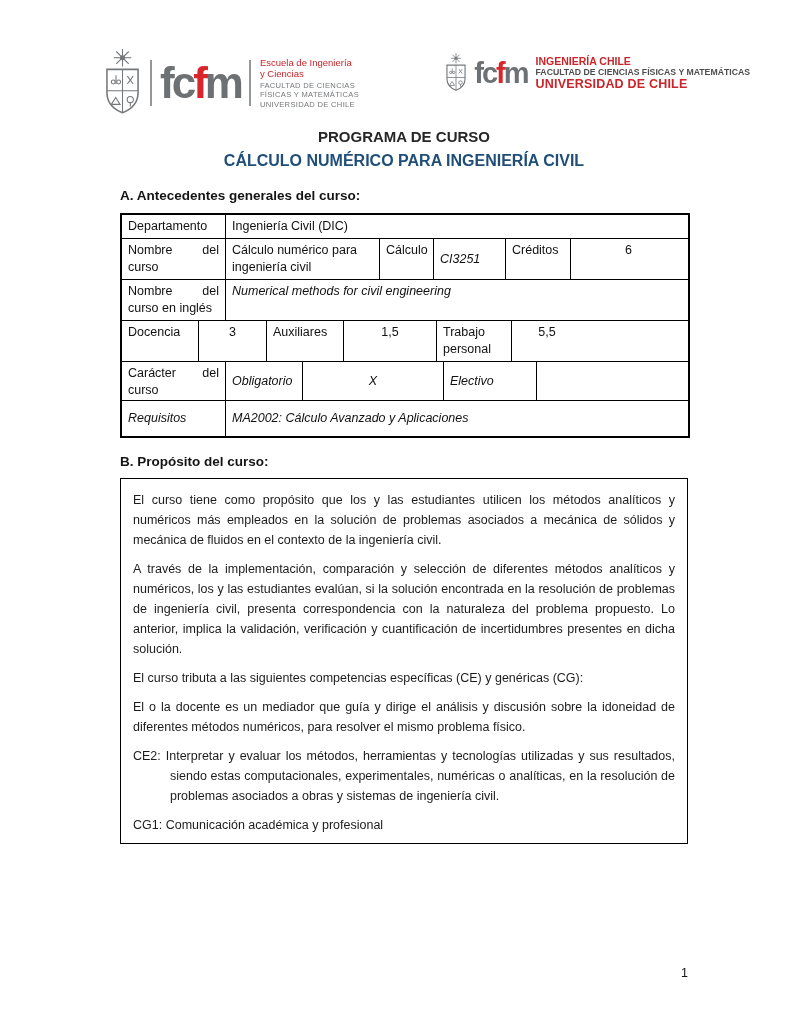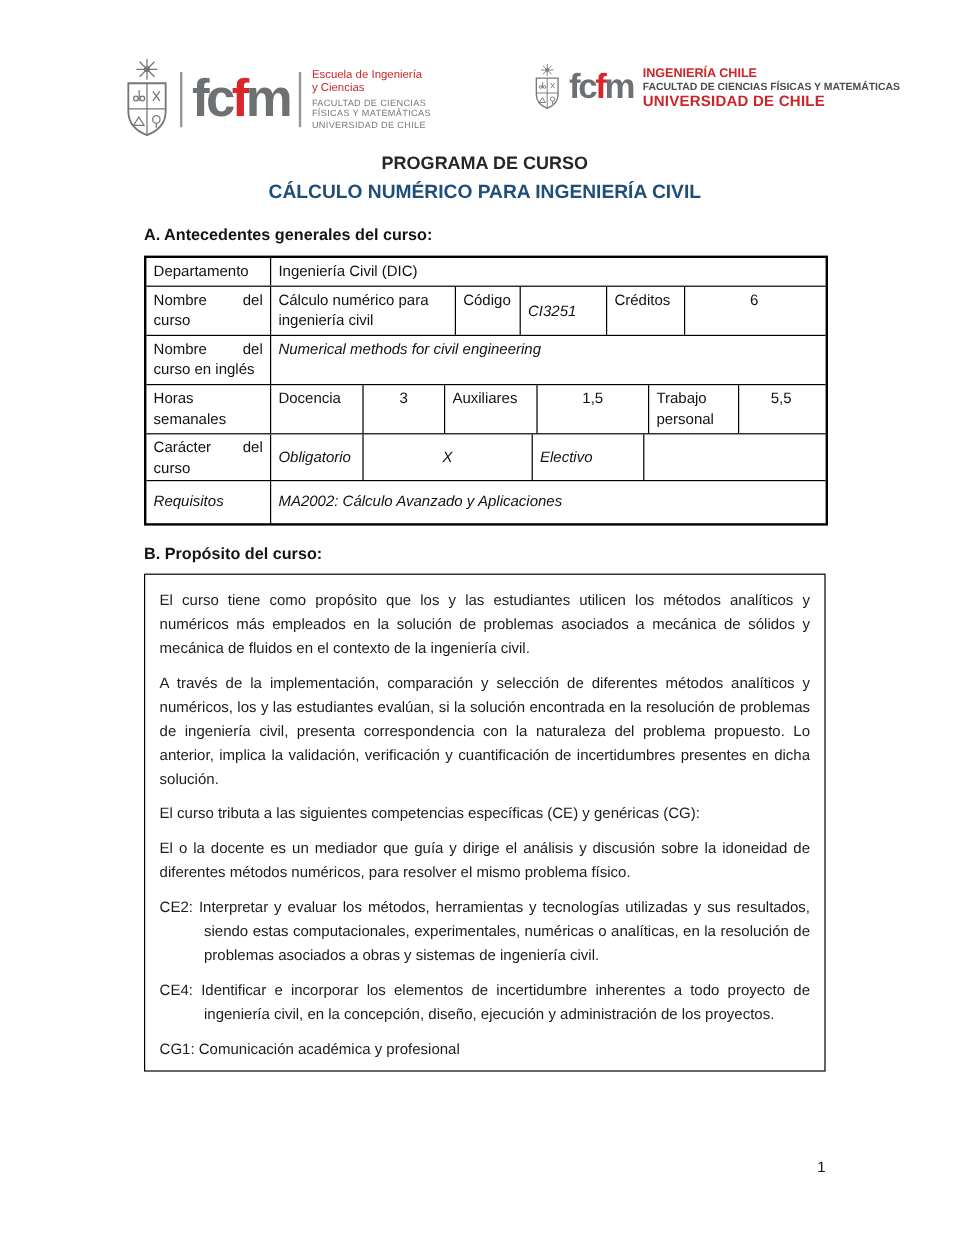--- a/index.html
+++ b/index.html
@@ -136,31 +136,30 @@
   <div class="heading heading-a">A. Antecedentes generales del curso:</div>
 
   <div class="info-table">
     <div class="t-row h22">
       <div class="t-cell label w104">Departamento</div>
       <div class="t-cell w460">Ingeniería Civil (DIC)</div>
     </div>
     <div class="t-row h40">
       <div class="t-cell label w104">Nombre del curso</div>
       <div class="t-cell w154">Cálculo numérico para ingeniería civil</div>
-      <div class="t-cell w54">Código</div>
+      <div class="t-cell w54">Cálculo</div>
       <div class="t-cell vm w72">CI3251</div>
       <div class="t-cell w65">Créditos</div>
       <div class="t-cell tc w115">6</div>
     </div>
     <div class="t-row h40">
       <div class="t-cell label w104">Nombre del curso en inglés</div>
       <div class="t-cell italic w460">Numerical methods for civil engineering</div>
     </div>
     <div class="t-row h40">
-      <div class="t-cell label w104">Horas semanales</div>
       <div class="t-cell w77">Docencia</div>
       <div class="t-cell tc w68">3</div>
       <div class="t-cell w77">Auxiliares</div>
       <div class="t-cell tc w93">1,5</div>
       <div class="t-cell w75">Trabajo personal</div>
       <div class="t-cell tc w70">5,5</div>
     </div>
     <div class="t-row h38">
       <div class="t-cell label w104">Carácter del curso</div>
       <div class="t-cell vm w77">Obligatorio</div>
@@ -175,19 +174,18 @@
   </div>
 
   <div class="heading heading-b">B. Propósito del curso:</div>
 
   <div class="proposito-box">
     <p>El curso tiene como propósito que los y las estudiantes utilicen los métodos analíticos y numéricos más empleados en la solución de problemas asociados a mecánica de sólidos y mecánica de fluidos en el contexto de la ingeniería civil.</p>
     <p>A través de la implementación, comparación y selección de diferentes métodos analíticos y numéricos, los y las estudiantes evalúan, si la solución encontrada en la resolución de problemas de ingeniería civil, presenta correspondencia con la naturaleza del problema propuesto. Lo anterior, implica la validación, verificación y cuantificación de incertidumbres presentes en dicha solución.</p>
     <p>El curso tributa a las siguientes competencias específicas (CE) y genéricas (CG):</p>
     <p>El o la docente es un mediador que guía y dirige el análisis y discusión sobre la idoneidad de diferentes métodos numéricos, para resolver el mismo problema físico.</p>
     <p class="hang">CE2: Interpretar y evaluar los métodos, herramientas y tecnologías utilizadas y sus resultados, siendo estas computacionales, experimentales, numéricas o analíticas, en la resolución de problemas asociados a obras y sistemas de ingeniería civil.</p>
-    <p class="hang">CE4: Identificar e incorporar los elementos de incertidumbre inherentes a todo proyecto de ingeniería civil, en la concepción, diseño, ejecución y administración de los proyectos.</p>
     <p class="hang">CG1: Comunicación académica y profesional</p>
   </div>
 
   <div class="page-number">1</div>
 
 </div>
 
 </body></html>

